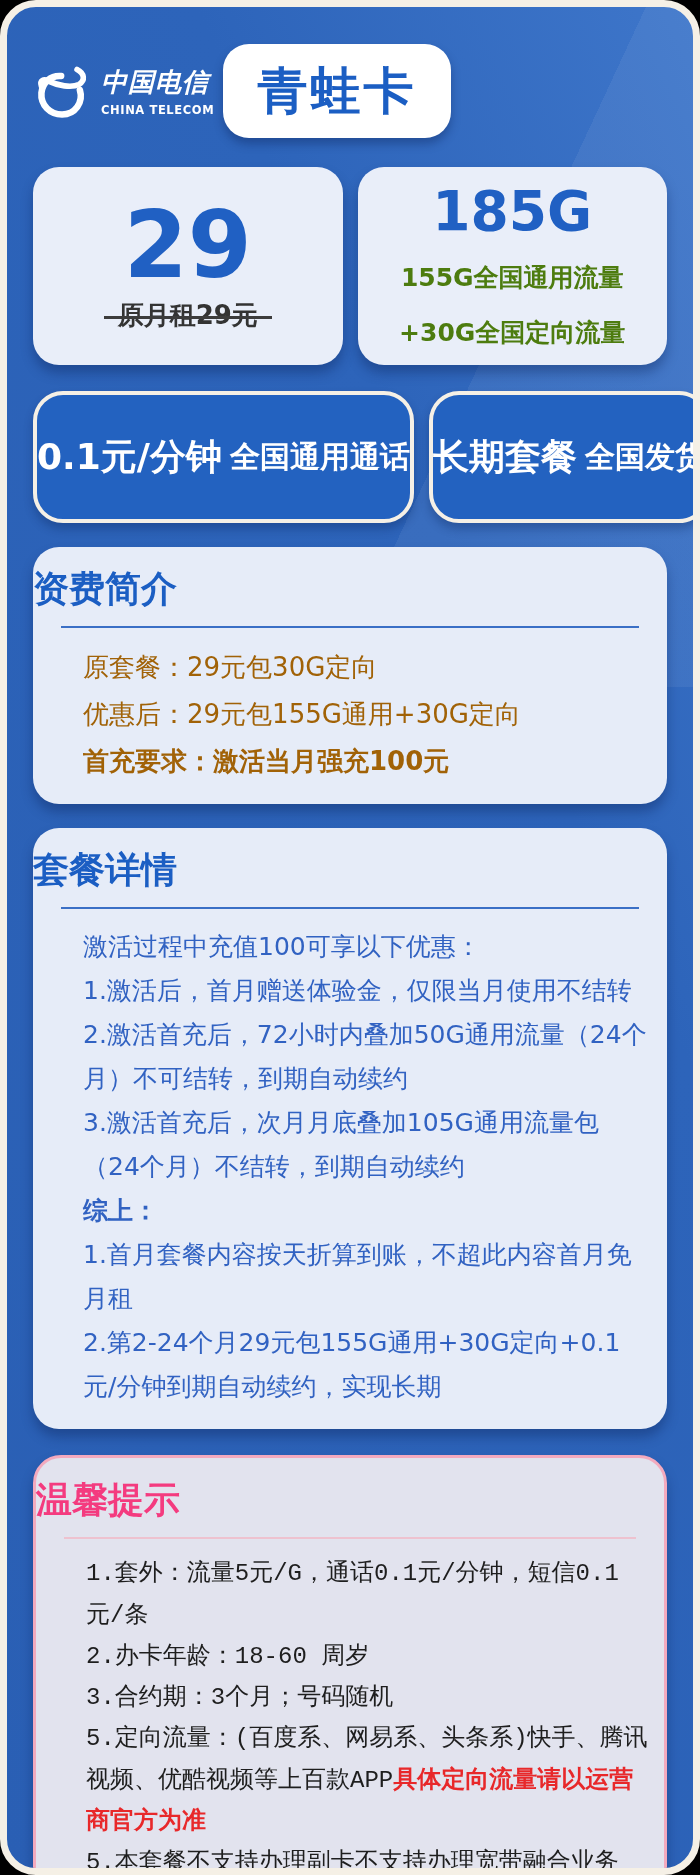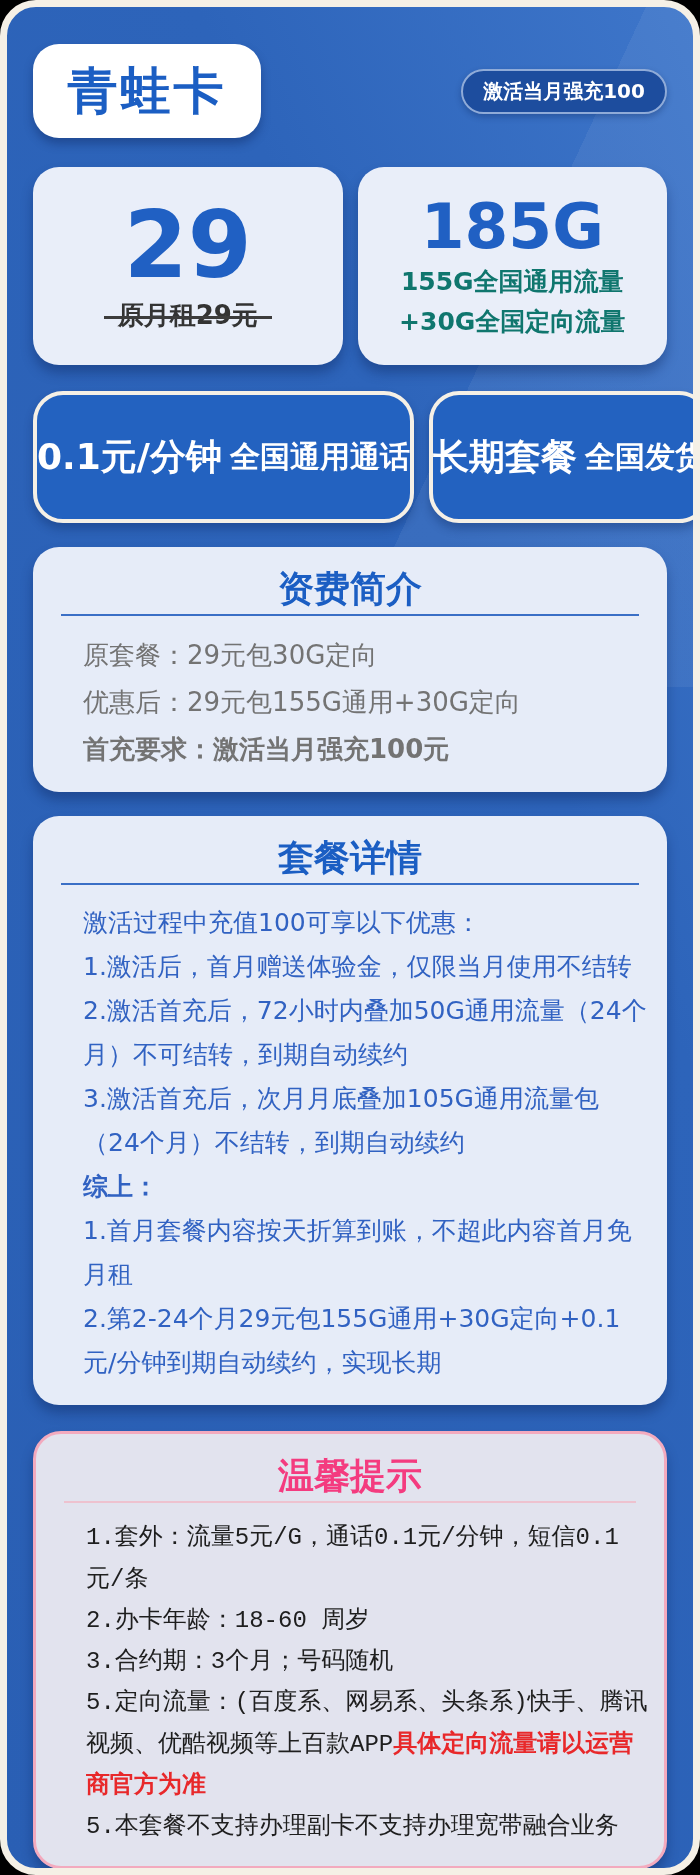--- a/index.html
+++ b/index.html
@@ -46,42 +46,42 @@
   
   .stats { display:grid; grid-template-columns:1fr 1fr; gap:15px; margin-top:18px; }
   .stat-card {
     height:198px; background:#e9eef9; border-radius:26px;
     box-shadow:0 8px 12px rgba(8,30,80,.35);
     display:flex; flex-direction:column; align-items:center; justify-content:center;
   }
   .price { font-size:92px; font-weight:900; color:#2060c3; line-height:1; }
   .orig { margin-top:6px; font-size:26px; font-weight:600; color:#333; position:relative; white-space:nowrap; }
   .orig::after { content:""; position:absolute; left:-14px; right:-14px; top:53%; border-top:3px solid #3c3c3c; }
-  .data-big { font-size:63px; font-weight:900; color:#2060c3; line-height:1; }
-  .data-line { font-size:25px; font-weight:800; color:#0f766e; margin-top:7px; white-space:nowrap; }
+  .data-big { font-size:55px; font-weight:900; color:#2060c3; line-height:1; }
+  .data-line { font-size:25px; font-weight:800; color:#4d7c0f; margin-top:22px; white-space:nowrap; }
 
   
   .features { display:grid; grid-template-columns:1fr 1fr; gap:15px; margin-top:26px; }
   .feature {
     height:132px; background:#2362c0; border:4px solid #f5f0e6; border-radius:30px;
     color:#fff; display:flex; align-items:center; justify-content:center; gap:8px;
     box-shadow:0 6px 10px rgba(8,30,80,.3);
   }
   .feature-main { font-size:36px; font-weight:900; white-space:nowrap; }
   .feature-sub { font-size:30px; font-weight:800; white-space:nowrap; }
 
   
   .section {
     background:#e6ecf8; border-radius:26px; margin-top:24px; padding:12px 0 20px;
     box-shadow:0 8px 12px rgba(8,30,80,.35);
   }
-  .section-title { text-align:center; font-size:36px; font-weight:900; color:#1b5ec3; padding:6px 0 0; }
+  .section-title { font-size:36px; font-weight:900; color:#1b5ec3; padding:6px 0 12px; }
   .divider { border-top:2.5px solid #3a6fc6; margin:0 28px; }
   .section-body { padding:16px 16px 0 50px; }
-  .fee-row { margin:0; font-size:26px; color:#737373; line-height:1.8; }
+  .fee-row { margin:0; font-size:26px; color:#a16207; line-height:1.8; }
   .fee-row.bold { font-weight:900; }
 
   .details-body p { margin:0; font-size:25px; color:#3162c2; line-height:1.76; }
   .summary-label { font-size:32px; font-weight:900; color:#1f5ec2; line-height:1.55; margin:2px 0; }
 
   
   .tips { background:#e2e3ee; border:3px solid #f3aabe; border-radius:28px; margin-top:26px; padding:12px 0 18px; }
   .tips .section-title { color:#f43b7f;font-family:Liberation Serif, serif; }
   .tips .divider { border-top:2px solid #eec2cf; }
   .tips .section-body { padding:14px 16px 0 50px; }
@@ -89,25 +89,34 @@
   .red { color:#e8282a; font-weight:800; }
 </style>
 </head>
 <body>
 
 <div class="frame">
   <div class="sheen"></div>
   <div class="content">
 
     <div class="header">
+      <div class="logo">
+        <svg viewBox="0 0 64 64">
+          <path d="M47 9 C55 13 56 21 49 25 C41 29 26 26 18 22 C11 18 7 21 9 27" fill="none" stroke="#ffffff" stroke-width="6" stroke-linecap="round"></path>
+          <path d="M50 31 C54 44 45 57 31 57 C18 57 8 47 9 34 C10 23 19 15 30 16" fill="none" stroke="#ffffff" stroke-width="7" stroke-linecap="round"></path>
+        </svg>
+        <div class="logo-stack">
+          <span class="logo-cn">中国电信</span>
+          <span class="logo-en">CHINA TELECOM</span>
+        </div>
+      </div>
       <div class="title-card">
         <span>青蛙卡</span>
       </div>
       <div class="badges">
-        <div class="badge">激活当月强充100</div>
       </div>
     </div>
 
     <div class="stats">
       <div class="stat-card">
         <div class="price">29</div>
         <div class="orig">原月租29元</div>
       </div>
       <div class="stat-card">
         <div class="data-big">185G</div>

